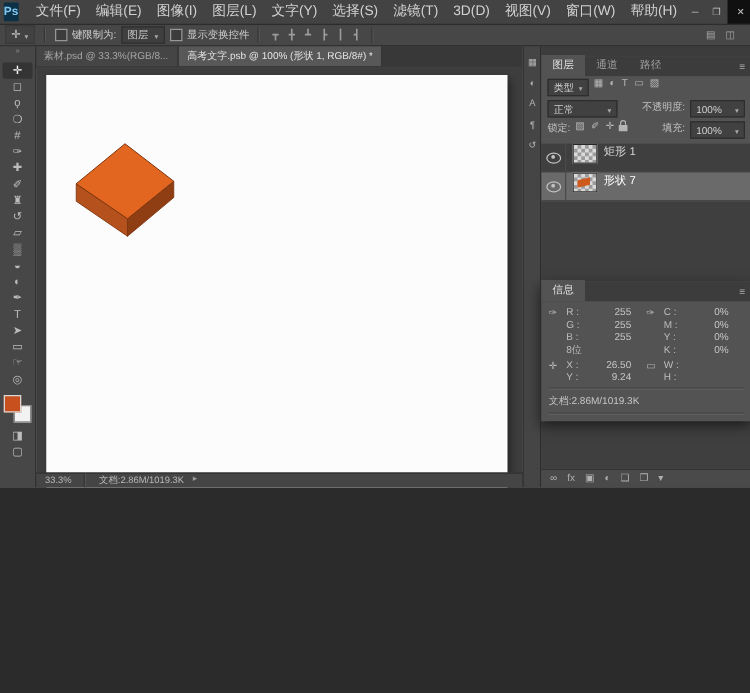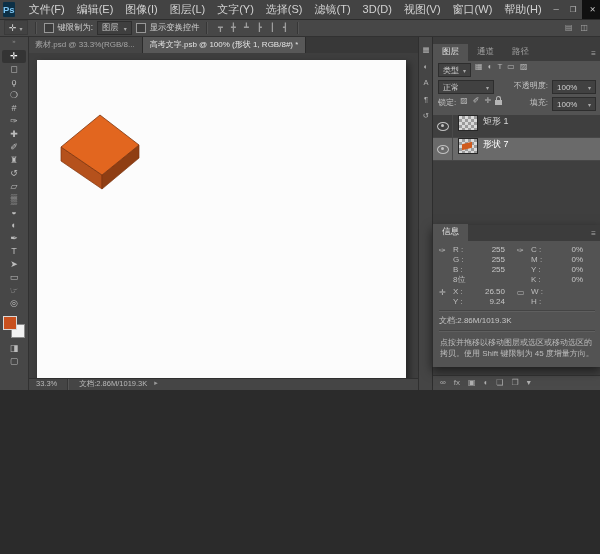--- a/index.html
+++ b/index.html
@@ -556,17 +556,16 @@
                 <span class="l">H :</span>
                 <span class="v"></span>
               </div>
           </div>
         </div>
       </div>
 
       <div class="info-sep"></div>
       <div class="doc-line">文档:2.86M/1019.3K</div>
       <div class="info-sep"></div>
-      <div class="hint">点按并拖移以移动图层或选区或移动选区的拷贝。使用 Shift 键限制为 45 度增量方向。</div>
     </div>
   </div>
 
 </div>
 
 </body></html>

